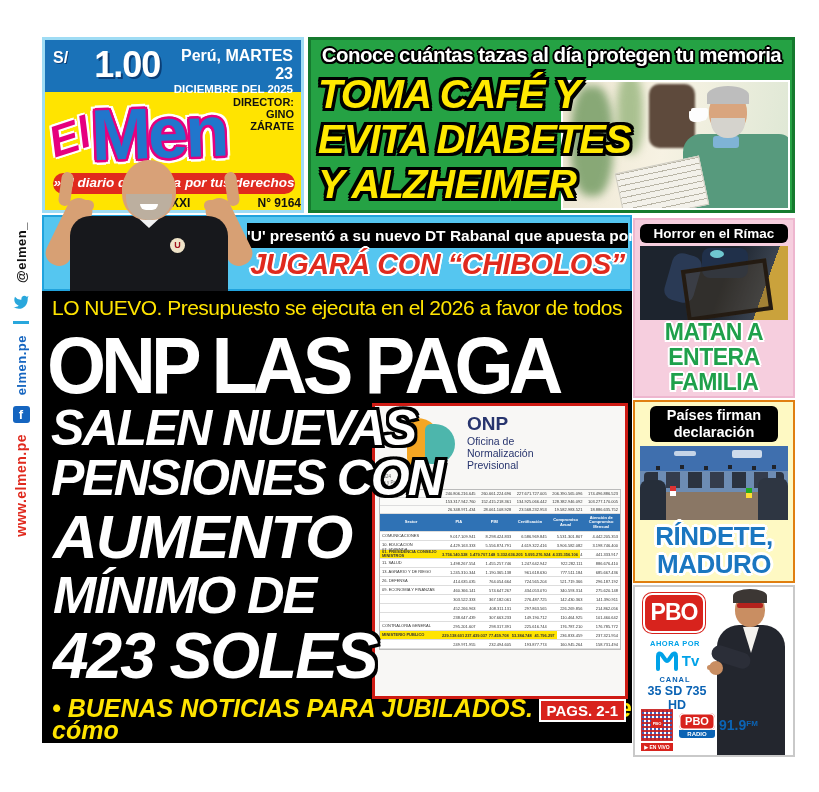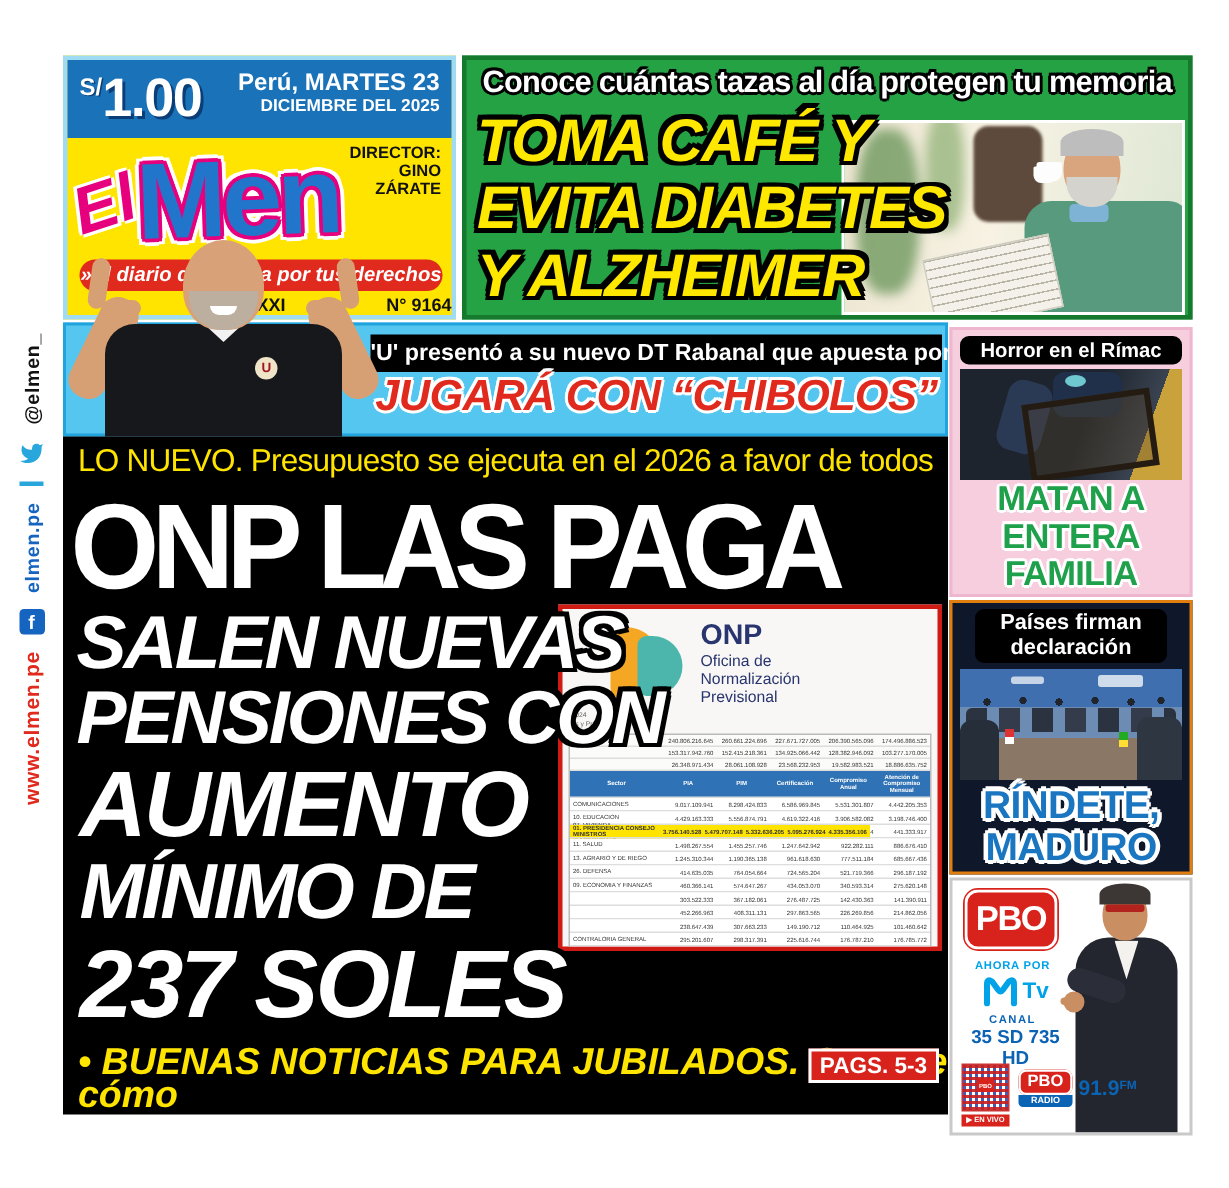--- a/index.html
+++ b/index.html
@@ -21,21 +21,21 @@
   .rail-web { color: #e02a1e; font-size: 14px; }
   .rail-divider { width: 16px; height: 3px; background: #29a7dc; }
   .fb-chip { width: 17px; height: 17px; background: #1565c0; border-radius: 3px; color: #fff; font-weight: bold; font-size: 13px; text-align: center; line-height: 17px; }
   .bird { width: 18px; height: 16px; }
 
   
   .header-box { position: absolute; left: 42px; top: 37px; width: 262px; height: 176px; border: 3px solid #9fdcf4; background: #ffe400; }
   .price-bar { position: absolute; left: 0; top: 0; right: 0; height: 52px; background: #1a72b8; display: flex; justify-content: space-between; }
   .price { padding: 4px 0 0 8px; color: #fff; white-space: nowrap; }
   .price-sym { font-size: 16px; font-weight: 900; vertical-align: 14px; text-shadow: 1px 1px 0 #0b3e76; }
-  .price-val { font-size: 36px; font-weight: 900; letter-spacing: -1px; text-shadow: 2px 2px 0 #0b3e76; }
+  .price-val { font-size: 36px; font-weight: 900; letter-spacing: -1px; text-shadow: 2px 2px 0 #0b3e76; margin-left: 26px; }
   .dateline { padding: 7px 8px 0 0; text-align: right; color: #fff; font-weight: bold; }
   .dateline .dl1 { font-size: 16px; }
   .dateline .dl2 { font-size: 11.5px; }
   .director { position: absolute; right: 7px; top: 56px; text-align: right; color: #111; font-weight: 900; font-size: 11px; line-height: 12px; }
   .logo-el { position: absolute; left: 4px; top: 72px; font-size: 44px; font-weight: 900; font-style: italic; color: #e6007e; transform: rotate(-18deg); text-shadow: 2px 0 0 #fff,-2px 0 0 #fff,0 2px 0 #fff,0 -2px 0 #fff,2px 2px 0 #fff,-2px -2px 0 #fff; }
   .logo-men { position: absolute; left: 46px; top: 52px; font-size: 72px; font-weight: 900; letter-spacing: -3px; color: #2176cc; transform: rotate(-2deg);
     text-shadow: 2.5px 0 0 #e6007e,-2.5px 0 0 #e6007e,0 2.5px 0 #e6007e,0 -2.5px 0 #e6007e,2px 2px 0 #e6007e,-2px 2px 0 #e6007e,2px -2px 0 #e6007e,-2px -2px 0 #e6007e,5px 0 0 #fff,-5px 0 0 #fff,0 5px 0 #fff,0 -5px 0 #fff,4px 4px 0 #fff,-4px 4px 0 #fff,4px -4px 0 #fff,-4px -4px 0 #fff; }
   .slogan-pill { position: absolute; left: 8px; bottom: 16px; width: 242px; height: 21px; background: #e02a1e; border-radius: 11px; color: #fff; font-weight: bold; font-style: italic; font-size: 13.5px; text-align: center; line-height: 20px; white-space: nowrap; }
   .issue-line { position: absolute; left: 96px; bottom: 0px; width: 160px; display: flex; justify-content: space-between; font-weight: 900; font-size: 12px; color: #111; }
 
@@ -83,21 +83,21 @@
   .hl1 { left: 5px; top: 28px; font-size: 76px; letter-spacing: -5px; transform: scaleY(1.06); }
   .hl2 { left: 9px; top: 108px; font-size: 50px; letter-spacing: -2px; }
   .hl3 { left: 9px; top: 158px; font-size: 50px; letter-spacing: -2px; }
   .hl4 { left: 11px; top: 210px; font-size: 62px; letter-spacing: -2px; }
   .hl5 { left: 11px; top: 274px; font-size: 52px; letter-spacing: -2px; }
   .hl6 { left: 11px; top: 328px; font-size: 64px; letter-spacing: -2px; }
   .main-footer { position: absolute; left: 10px; top: 406px; color: #ffe400; font-weight: bold; font-style: italic; font-size: 25px; line-height: 22px; z-index: 3; }
   .pages-badge { position: absolute; right: 6px; top: 408px; background: #d8231d; border: 2px solid #fff; color: #fff; font-weight: 900; font-size: 15px; padding: 1px 6px; z-index: 3; }
 
   
-  .onp-doc { position: absolute; left: 330px; top: 112px; width: 256px; height: 231px; background: #f8f7f5; border: 3px solid #cf1b14; z-index: 1; padding: 4px 4px 2px 4px; overflow: hidden; }
+  .onp-doc { position: absolute; left: 330px; top: 112px; width: 256px; height: 296px; background: #f8f7f5; border: 3px solid #cf1b14; z-index: 1; padding: 4px 4px 2px 4px; overflow: hidden; }
   .doc-head { display: flex; align-items: center; gap: 8px; height: 64px; padding-left: 28px; }
   .doc-logo { position: relative; width: 52px; height: 52px; flex: 0 0 52px; }
   .doc-logo-orange { position: absolute; left: 0; top: 2px; width: 34px; height: 48px; background: #f5a623; border-radius: 8px 24px 24px 8px; }
   .doc-logo-teal { position: absolute; left: 18px; top: 8px; width: 30px; height: 40px; background: #4db6ac; border-radius: 6px 20px 20px 6px; }
   .doc-brand-name { color: #28356e; font-weight: 900; font-size: 19px; }
   .doc-brand-sub { color: #28356e; font-size: 10.5px; line-height: 12px; }
   .doc-meta { color: #666; font-size: 4.5px; line-height: 6px; padding-left: 2px; }
   .doc-table { margin-top: 3px; border: 0.5px solid #bbb; }
   .doc-tr { display: flex; height: 9px; align-items: center; border-bottom: 0.5px solid #ddd; background: #fff; }
   .doc-tr.totals { height: 8px; background: #fbfbf9; }
@@ -110,21 +110,21 @@
   
   .kicker-bar { background: #000; border-radius: 6px; color: #fff; font-weight: 900; text-align: center; margin: 4px auto 0; }
   .rimac-box { position: absolute; left: 633px; top: 218px; width: 162px; height: 180px; background: #f6cede; border: 2px solid #eeb6cf; }
   .rimac-box .kicker-bar { width: 148px; height: 19px; font-size: 13.5px; line-height: 19px; }
   .rimac-photo { position: absolute; left: 5px; top: 26px; width: 148px; height: 74px; background: linear-gradient(110deg, #1d242e 55%, #3a4350 80%, #caa23c 80%); overflow: hidden; }
   .rp-fig1 { position: absolute; left: 28px; top: 8px; width: 30px; height: 48px; background: #2a3a55; border-radius: 10px; transform: rotate(16deg); }
   .rp-fig2 { position: absolute; left: 62px; top: 2px; width: 46px; height: 30px; background: #20304a; border-radius: 8px; }
   .rp-spot { position: absolute; left: 70px; top: 4px; width: 14px; height: 8px; background: #6fc7cf; border-radius: 50%; }
   .rp-frame { position: absolute; left: 44px; top: 18px; width: 86px; height: 52px; border: 4px solid #241b12; transform: rotate(-8deg); background: rgba(90,70,40,.35); }
   .rimac-headline { position: absolute; left: 0; right: 0; top: 100px; text-align: center; color: #1fa04b; font-weight: 900; font-size: 23px; line-height: 25px; letter-spacing: -0.5px; }
-  .maduro-box { position: absolute; left: 633px; top: 400px; width: 162px; height: 183px; background: #0f172a; border: 2px solid #e07f10; }
+  .maduro-box { position: absolute; left: 633px; top: 400px; width: 162px; height: 183px; background: #fef9c3; border: 2px solid #e07f10; }
   .maduro-box .kicker-bar { width: 128px; height: 36px; font-size: 14.5px; line-height: 17px; padding-top: 1px; }
   .maduro-photo { position: absolute; left: 5px; top: 44px; width: 148px; height: 74px; background: linear-gradient(#3f6fae 0 34%, #6d8cb3 34% 62%, #8a7765 62%); overflow: hidden; }
   .mp-banner-logo1 { position: absolute; left: 34px; top: 5px; width: 22px; height: 5px; background: rgba(255,255,255,.7); border-radius: 2px; }
   .mp-banner-logo2 { position: absolute; left: 92px; top: 4px; width: 30px; height: 8px; background: rgba(255,255,255,.75); border-radius: 2px; }
   .mp-people { position: absolute; left: 8px; top: 16px; width: 132px; height: 18px;
     background-image: radial-gradient(circle 4px at 10px 6px, #20242c 60%, transparent 61%), radial-gradient(circle 4px at 34px 5px, #20242c 60%, transparent 61%), radial-gradient(circle 4px at 58px 6px, #20242c 60%, transparent 61%), radial-gradient(circle 4px at 82px 5px, #20242c 60%, transparent 61%), radial-gradient(circle 4px at 106px 6px, #20242c 60%, transparent 61%), radial-gradient(circle 4px at 126px 5px, #20242c 60%, transparent 61%); }
   .mp-suits { position: absolute; left: 4px; top: 26px; width: 140px; height: 16px;
     background-image: linear-gradient(90deg, #2b3340 0 14px, transparent 14px 22px, #343c4c 22px 36px, transparent 36px 44px, #2b3340 44px 58px, transparent 58px 66px, #343c4c 66px 80px, transparent 80px 88px, #2b3340 88px 102px, transparent 102px 110px, #343c4c 110px 124px, transparent 124px 132px, #2b3340 132px 140px); border-radius: 4px; }
   .mp-sidefig-l { position: absolute; left: 0px; top: 34px; width: 26px; height: 40px; background: #262e3a; border-radius: 8px 8px 0 0; }
   .mp-sidefig-r { position: absolute; right: 0px; top: 32px; width: 30px; height: 42px; background: #2e3642; border-radius: 8px 8px 0 0; }
@@ -413,26 +413,26 @@
             <span class="doc-td">158.731.494</span>
           </div>
         </div>
     </div>
 
     <div class="hl hl1">ONP LAS PAGA</div>
     <div class="hl hl2 sb3">SALEN NUEVAS</div>
     <div class="hl hl3 sb3">PENSIONES CON</div>
     <div class="hl hl4 sb3">AUMENTO</div>
     <div class="hl hl5 sb3">MÍNIMO DE</div>
-    <div class="hl hl6 sb3">237 SOLES</div>
+    <div class="hl hl6 sb3">423 SOLES</div>
 
     <div class="main-footer">
       <div>• BUENAS NOTICIAS PARA JUBILADOS. Conoce cómo</div>
     </div>
-    <div class="pages-badge">PAGS. 5-3</div>
+    <div class="pages-badge">PAGS. 2-1</div>
   </div>
 
   <div class="rimac-box">
     <div class="kicker-bar">Horror en el Rímac</div>
     <div class="rimac-photo">
       <div class="rp-fig1"></div>
       <div class="rp-fig2"></div>
       <div class="rp-spot"></div>
       <div class="rp-frame"></div>
     </div>

